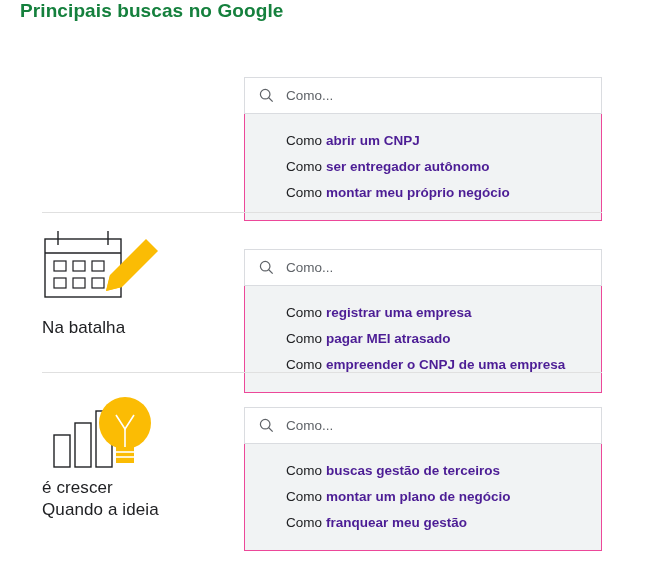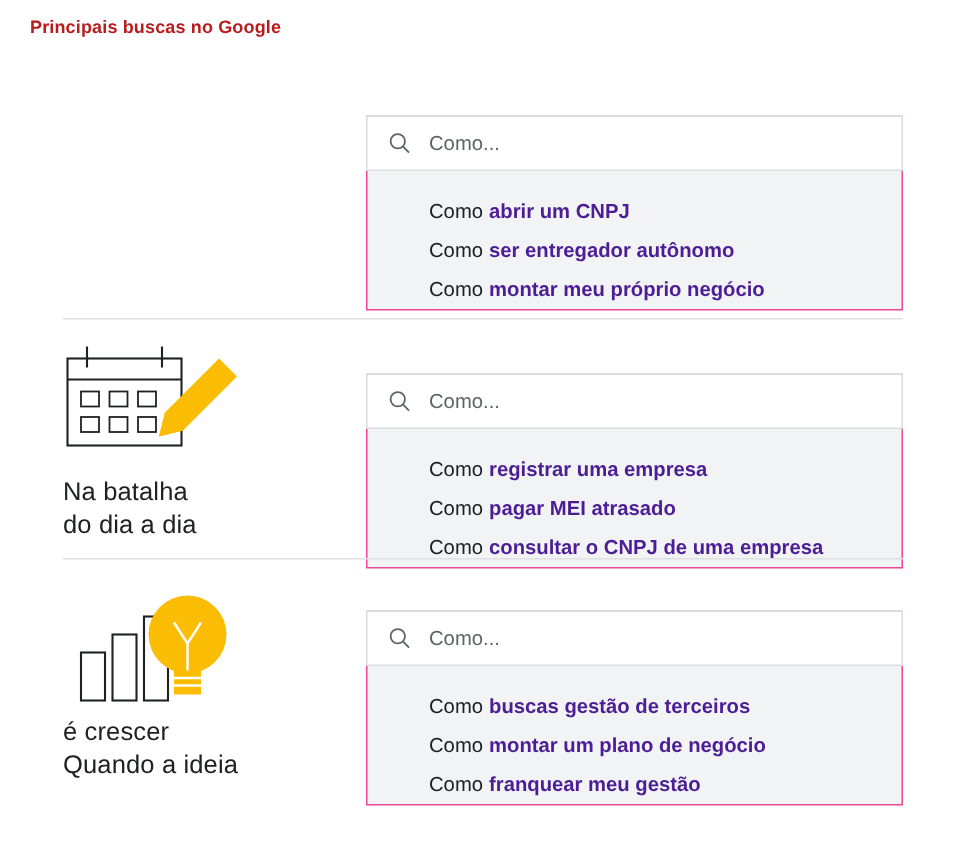--- a/index.html
+++ b/index.html
@@ -15,25 +15,25 @@
     overflow: hidden;
   }
   .page {
     position: relative;
     width: 650px;
     height: 572px;
   }
   .page-title {
     position: absolute;
     left: 20px;
-    top: 11px;
-    font-size: 12px;
+    top: 0;
+    font-size: 19px;
     font-weight: bold;
     letter-spacing: 0.1px;
-    color: #b91c1c;
+    color: #15803d;
   }
 
   
   .section {
     position: absolute;
     left: 0;
     width: 650px;
   }
   .section-1 { top: 55px;  height: 150px; }
   .section-2 { top: 227px; height: 140px; }
@@ -84,21 +84,21 @@
     width: 15px;
     height: 15px;
     flex: none;
     margin-right: 12px;
   }
   .search-placeholder {
     font-size: 13.5px;
     color: #5f6368;
   }
   .suggestions {
-    padding: 14px 0 0 0;
+    padding: 14px 0 14px 0;
   }
   .suggestion {
     display: flex;
     align-items: baseline;
     font-size: 13.5px;
     line-height: 26px;
     padding-left: 41px;
     color: #202124;
     white-space: nowrap;
   }
@@ -175,21 +175,20 @@
           <rect x="31" y="51" width="12" height="10" fill="none" stroke="#202124" stroke-width="1.2"></rect>
           <rect x="50" y="51" width="12" height="10" fill="none" stroke="#202124" stroke-width="1.2"></rect>
 
           <path d="M104 12 L116 24 L80 60 L64 64 L68 48 Z" fill="#fbbc04"></path>
           <path d="M64 64 L68 48 L80 60 Z" fill="#fbbc04"></path>
           <line x1="68" y1="48" x2="80" y2="60" stroke="#fbbc04" stroke-width="1"></line>
         </svg>
       </div>
       <div class="left-label">
         <div>Na batalha</div>
-        <div>do dia a dia</div>
       </div>
     </div>
 
     <div class="card">
       <div class="search-bar">
         <span class="search-icon">
           <svg width="15" height="15" viewBox="0 0 16 16">
             <circle cx="6.6" cy="6.6" r="5.1" fill="none" stroke="#5f6368" stroke-width="1.3"></circle>
             <line x1="10.4" y1="10.4" x2="14.6" y2="14.6" stroke="#5f6368" stroke-width="1.3"></line>
           </svg>
@@ -200,21 +199,21 @@
         <div class="suggestion">
           <span class="sug-prefix">Como</span>
           <span class="sug-query">registrar uma empresa</span>
         </div>
         <div class="suggestion">
           <span class="sug-prefix">Como</span>
           <span class="sug-query">pagar MEI atrasado</span>
         </div>
         <div class="suggestion">
           <span class="sug-prefix">Como</span>
-          <span class="sug-query">consultar o CNPJ de uma empresa</span>
+          <span class="sug-query">empreender o CNPJ de uma empresa</span>
         </div>
       </div>
     </div>
   </div>
 
   <div class="divider div-2"></div>
 
   <div class="section section-3">
 
     <div class="left-col">

